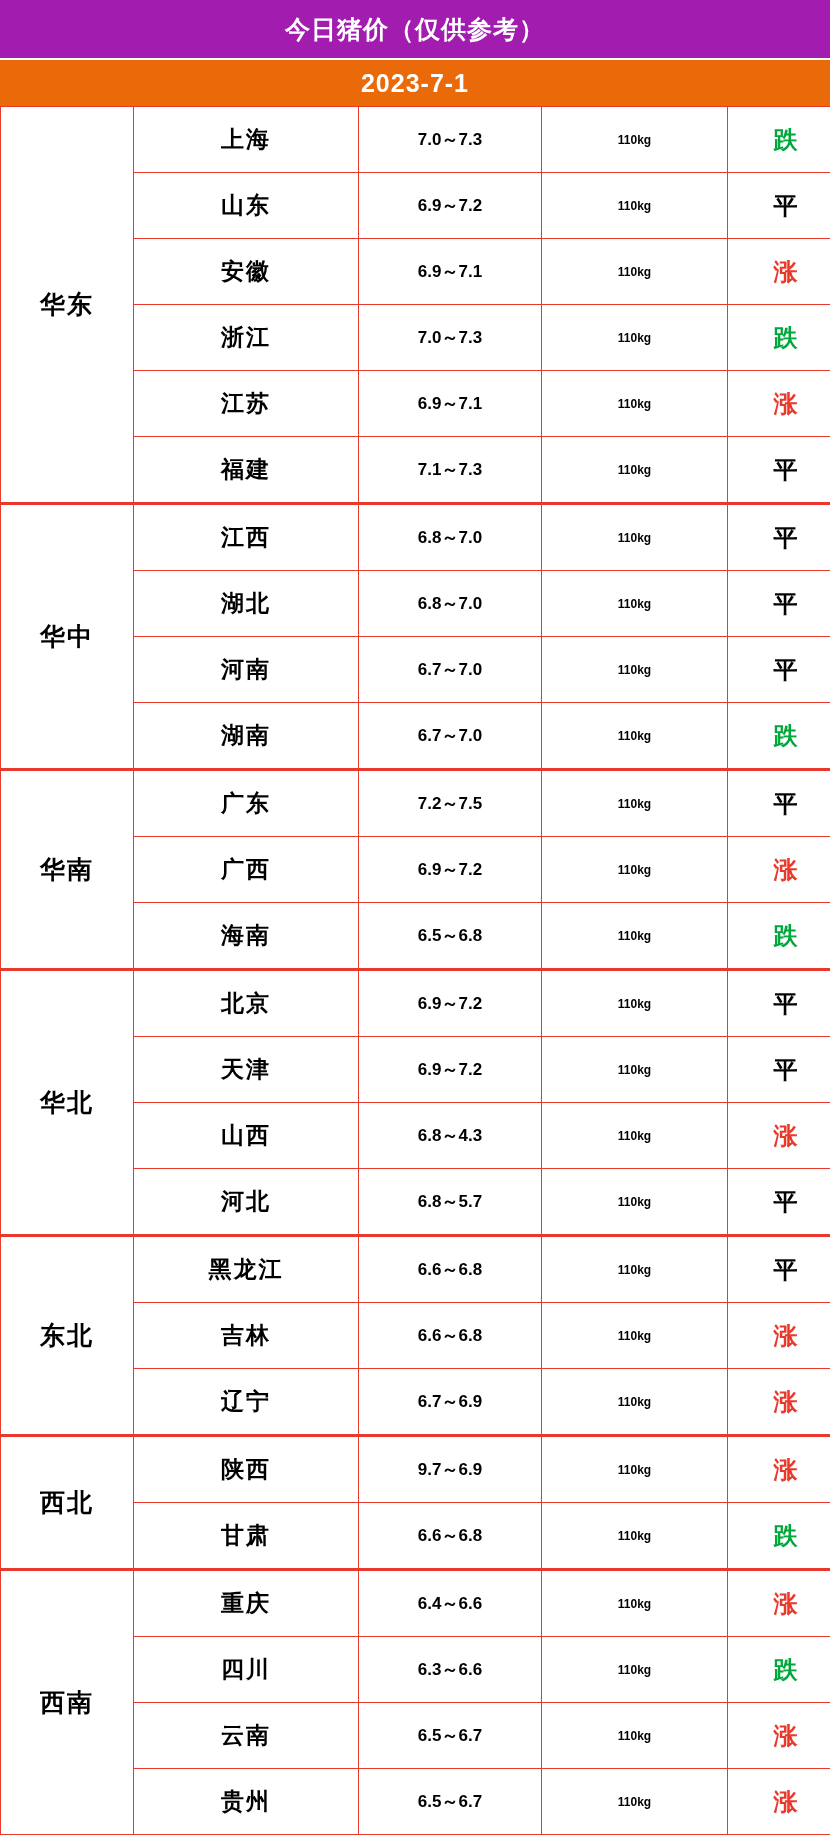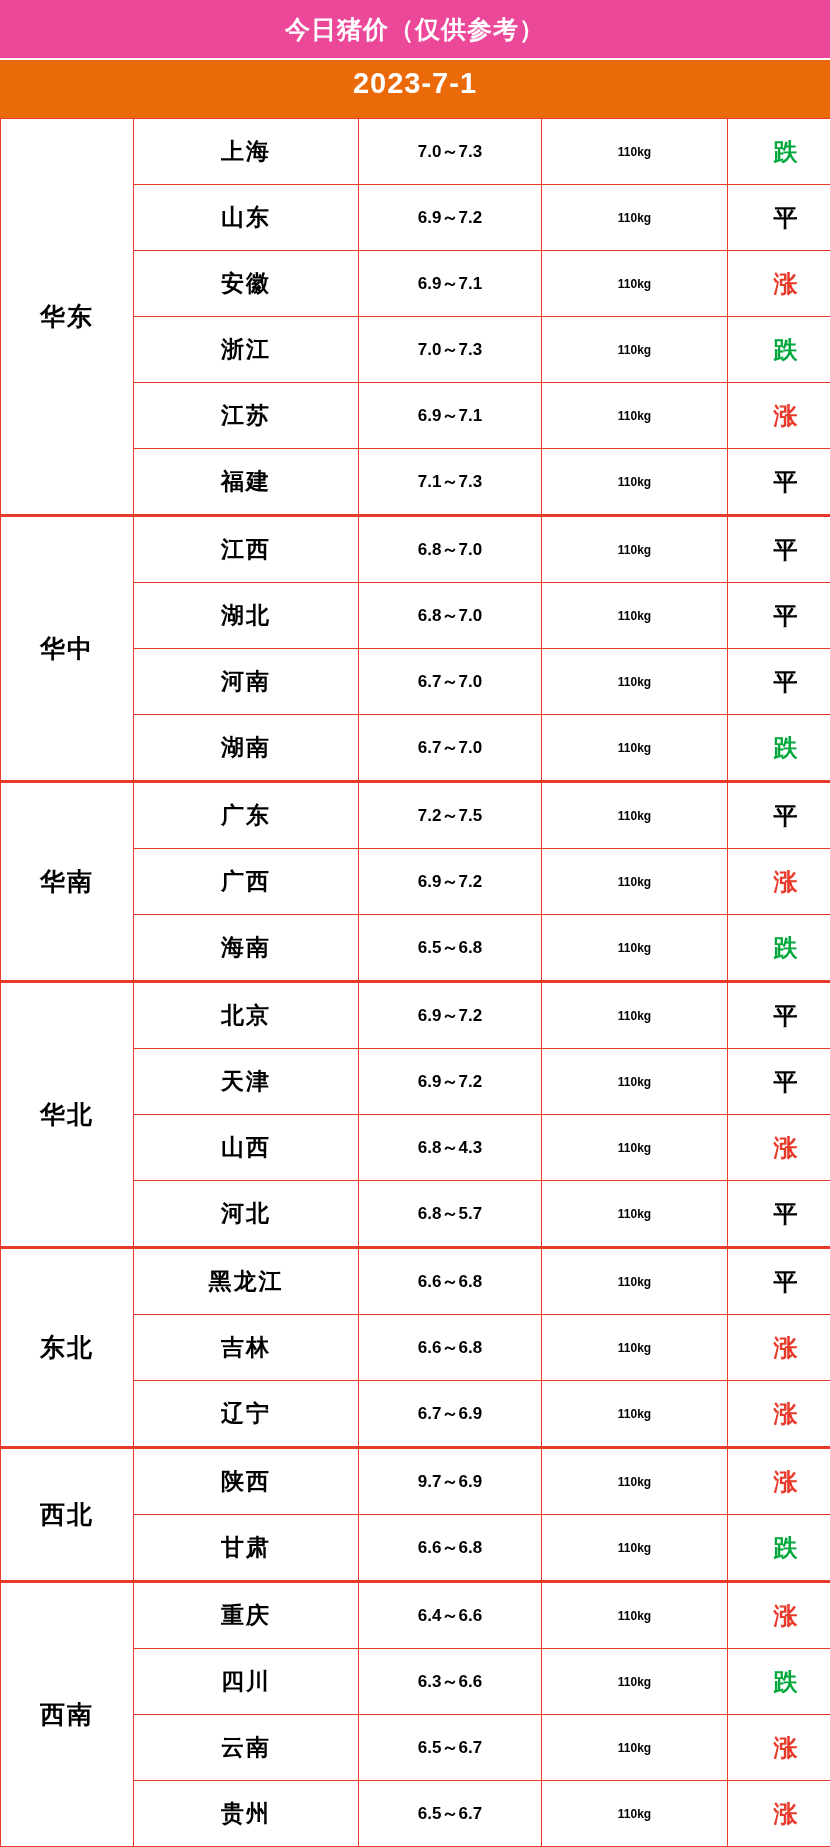--- a/index.html
+++ b/index.html
@@ -9,37 +9,37 @@
   }
   body {
     width: 830px;
     font-family: "Liberation Sans", "DejaVu Sans", sans-serif;
   }
   .sheet {
     width: 830px;
     box-sizing: border-box;
   }
   .title-bar {
-    background: #ec4899;
+    background: #a21caf;
     color: #ffffff;
     font-size: 25px;
     font-weight: bold;
     text-align: center;
     height: 58px;
     line-height: 58px;
     letter-spacing: 1px;
     border-bottom: 2px solid #ffffff;
   }
   .date-bar {
     background: #ea6a0a;
     color: #ffffff;
-    font-size: 29px;
+    font-size: 25px;
     font-weight: bold;
     text-align: center;
-    height: 58px;
+    height: 46px;
     line-height: 46px;
     letter-spacing: 1px;
   }
   table.price-table {
     border-collapse: collapse;
     width: 830px;
     table-layout: fixed;
   }
   table.price-table td {
     border: 1px solid #e8392a;

